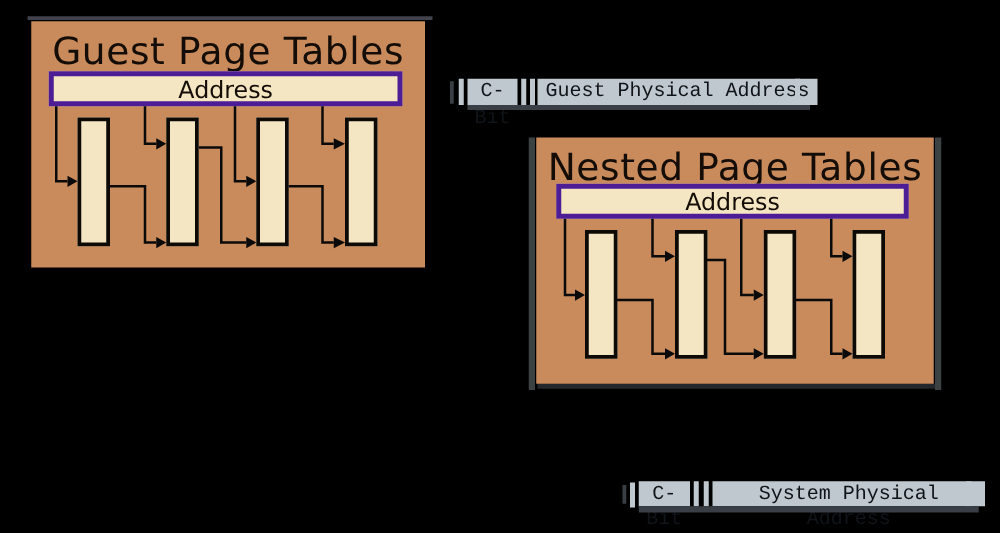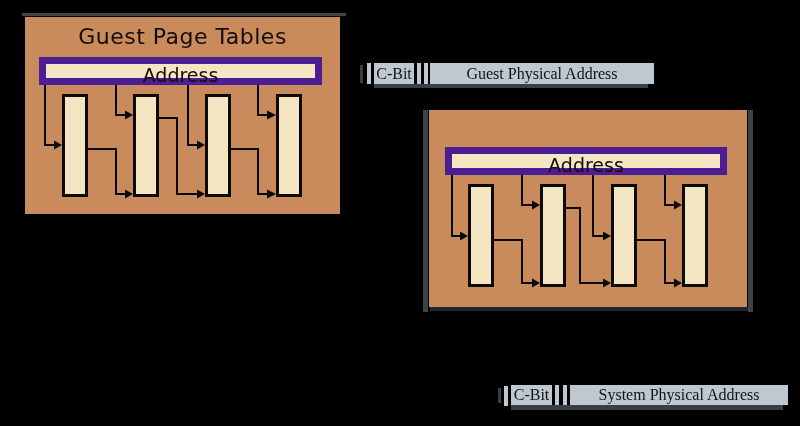--- a/index.html
+++ b/index.html
@@ -3,38 +3,38 @@
 <meta charset="utf-8">
 <style>
   html,body{margin:0;padding:0;background:#000;}
   .canvas{
     position:relative;width:800px;height:426px;background:#000;
     font-family:"DejaVu Sans", sans-serif;overflow:hidden;
   }
   
   .table-box{position:absolute;background:#C98A5C;}
   .table-title{
-    text-align:center;color:#140d07;font-size:22px;letter-spacing:0.5px;
+    text-align:center;color:#140d07;font-size:30px;letter-spacing:0.5px;
     margin:0;padding-top:7px;font-weight:400;
   }
   .addr-bar{
-    position:absolute;background:#F5E6C3;border:7px solid #4c1d95;
+    position:absolute;background:#F5E6C3;border:4px solid #4c1d95;
     box-sizing:border-box;text-align:center;color:#140d07;
     font-size:19px;line-height:22px;
   }
   .tcol{
     position:absolute;background:#F5E6C3;border:3px solid #0d0a06;
     box-sizing:border-box;width:26px;height:103px;
   }
   
   .strip{position:absolute;}
   
   .lbl-box{
     position:absolute;background:#BEC8CE;color:#101418;
-    font-family:Liberation Serif, serif;font-size:16px;
+    font-family:Liberation Mono, monospace;font-size:16px;
     text-align:center;box-sizing:border-box;
   }
   .tick{position:absolute;background:#BEC8CE;}
   .tick-dim{position:absolute;background:#3A3F45;}
   .row-shadow{position:absolute;background:#3A3F46;}
   svg.arrows{position:absolute;left:0;top:0;pointer-events:none;z-index:6;}
 </style>
 </head>
 <body>
 
@@ -51,20 +51,21 @@
     <div class="tcol" style="left:108px;top:77px;"></div>
     <div class="tcol" style="left:180px;top:77px;"></div>
     <div class="tcol" style="left:251px;top:77px;"></div>
   </div>
 
   <div class="strip" style="left:423px;top:110px;width:5px;height:202px;background:#3C4242;"></div>
   <div class="strip" style="left:748px;top:110px;width:5px;height:202px;background:#3C4242;"></div>
   <div class="strip" style="left:430px;top:307px;width:318px;height:4px;background:#24282C;"></div>
 
   <div class="table-box" style="left:429px;top:110px;width:318px;height:197px;">
+    <div class="table-title">Nested Page Tables</div>
     <div class="addr-bar" style="left:16px;top:37px;width:282px;height:28px;">
       <span>Address</span>
     </div>
     <div class="tcol" style="left:39px;top:74px;"></div>
     <div class="tcol" style="left:111px;top:74px;"></div>
     <div class="tcol" style="left:182px;top:74px;"></div>
     <div class="tcol" style="left:253px;top:74px;"></div>
   </div>
 
   <svg class="arrows" width="800" height="426" viewBox="0 0 800 426">

